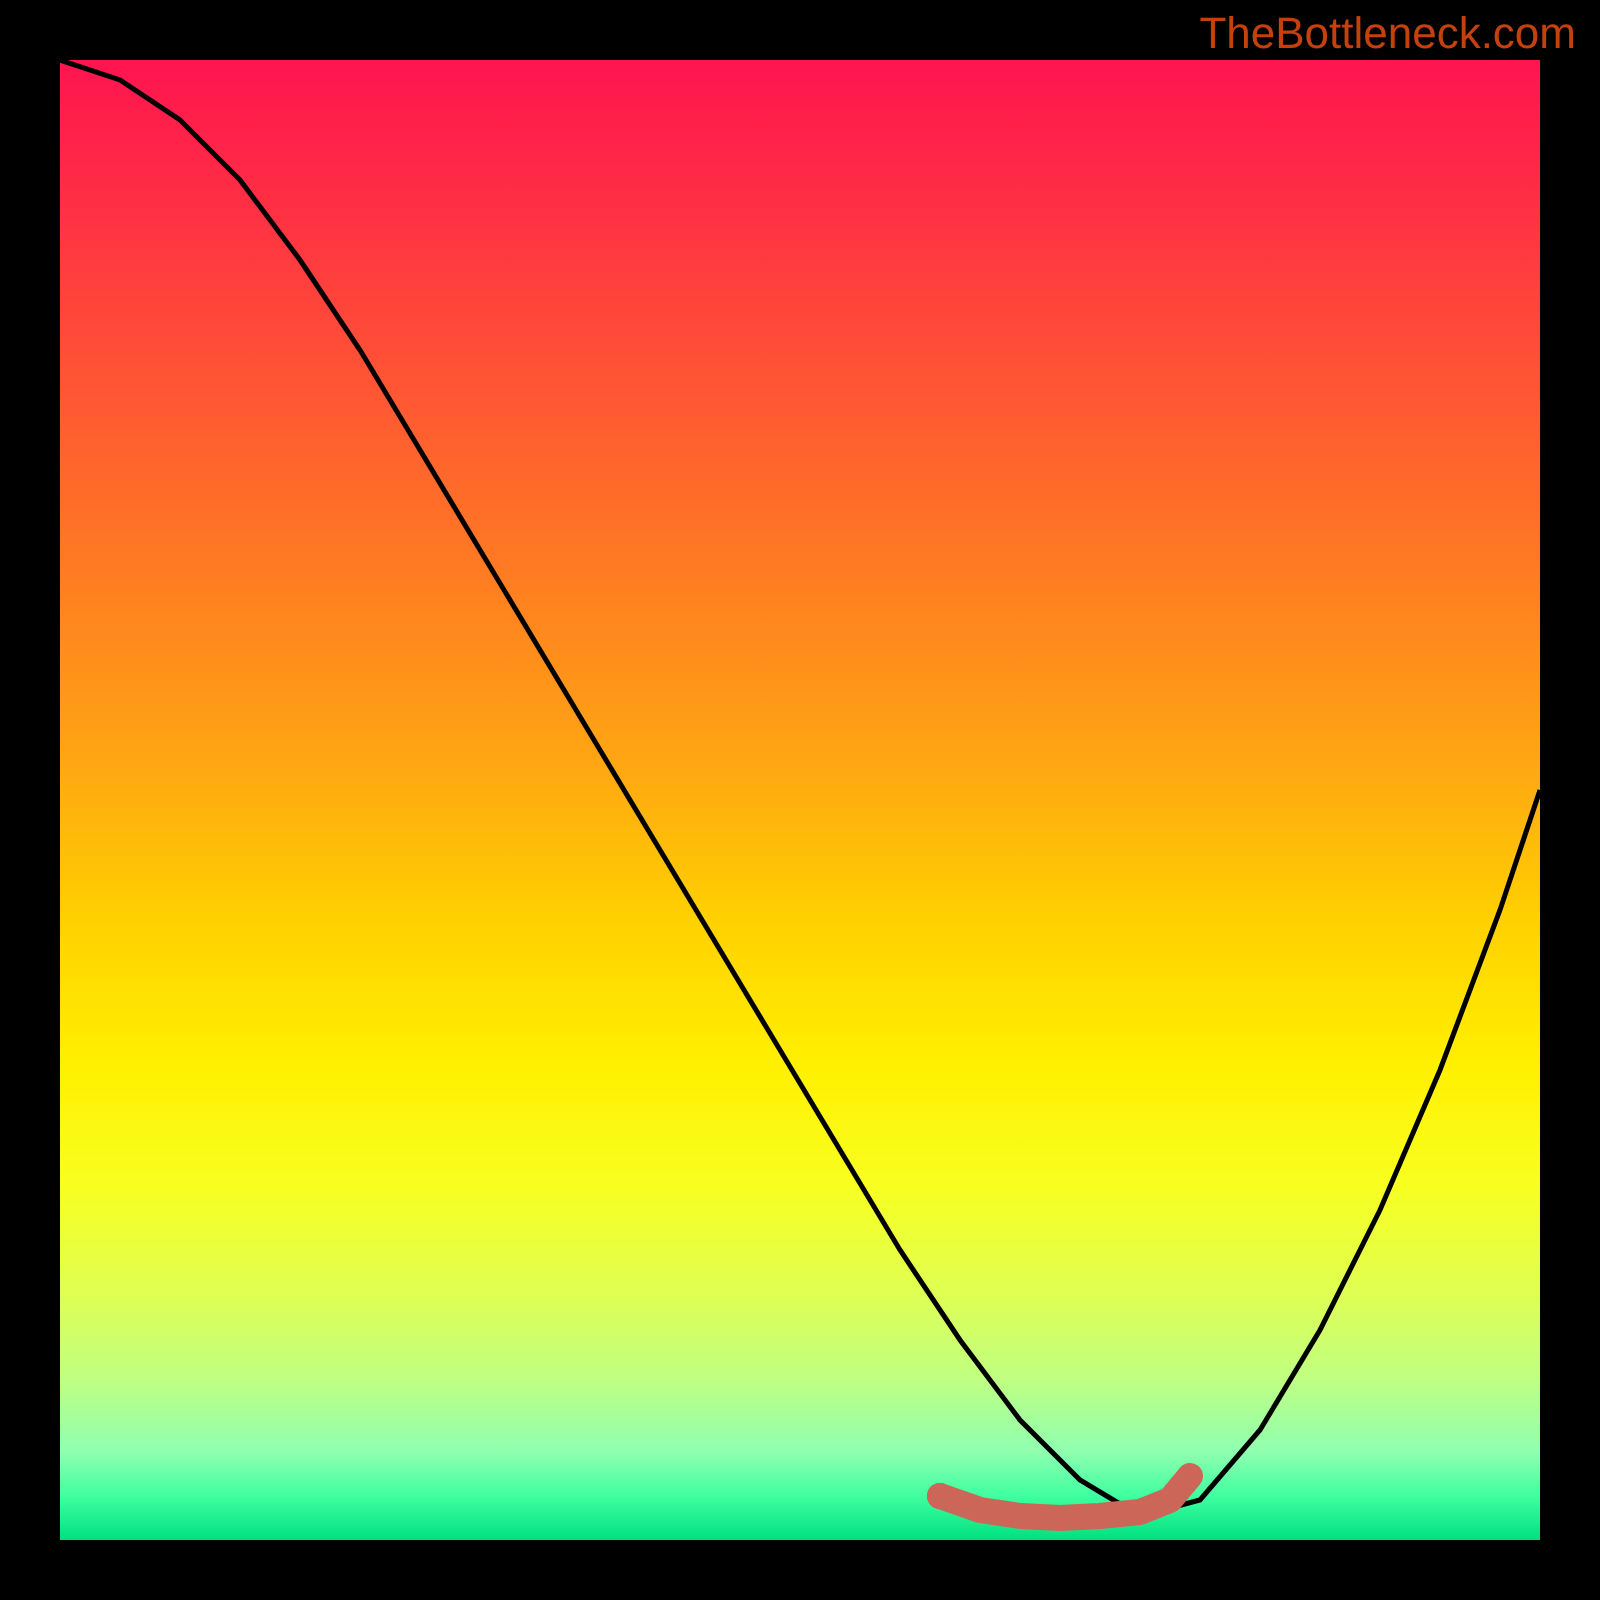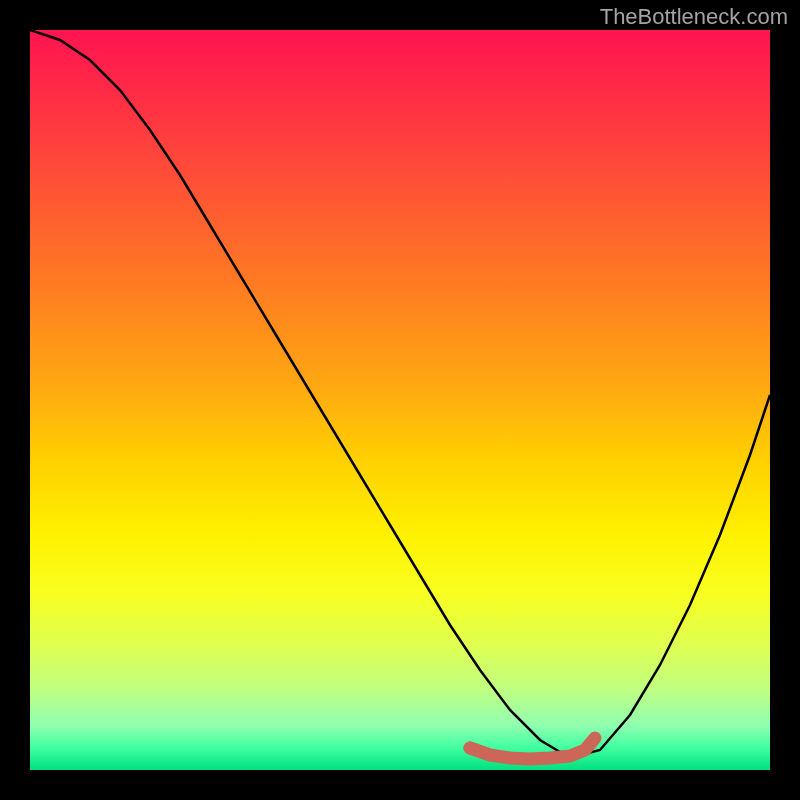--- a/index.html
+++ b/index.html
@@ -11,21 +11,21 @@
   .container {
     width: 800px;
     height: 800px;
     position: relative;
     background: #000;
   }
   .watermark {
     position: absolute;
     top: 4px;
     right: 12px;
-    color: #a3a3a3;
+    color: #c2410c;
     font-size: 22px;
     z-index: 10;
   }
   .plot-area {
     position: absolute;
     left: 30px;
     top: 30px;
     width: 740px;
     height: 740px;
     overflow: hidden;

